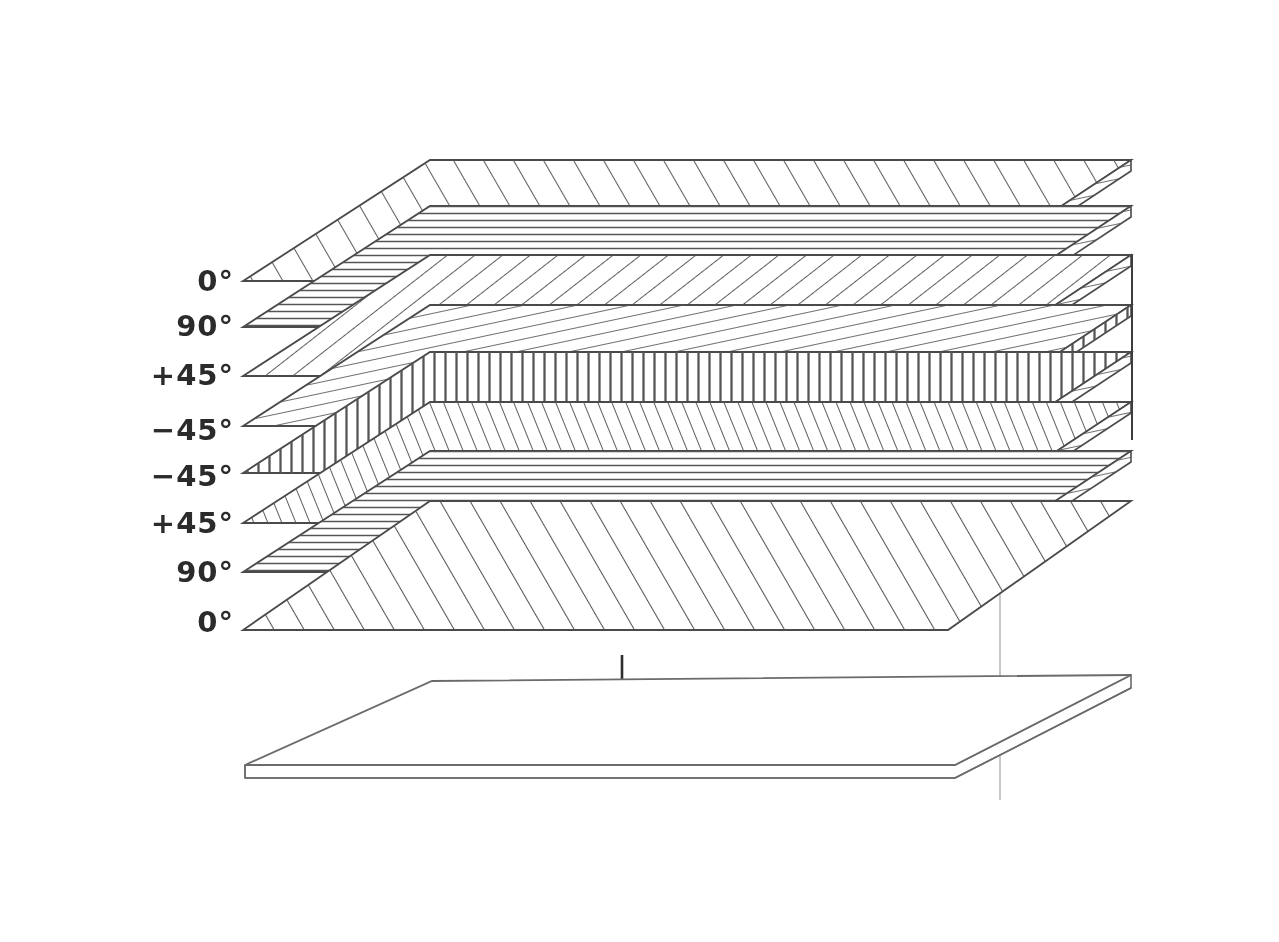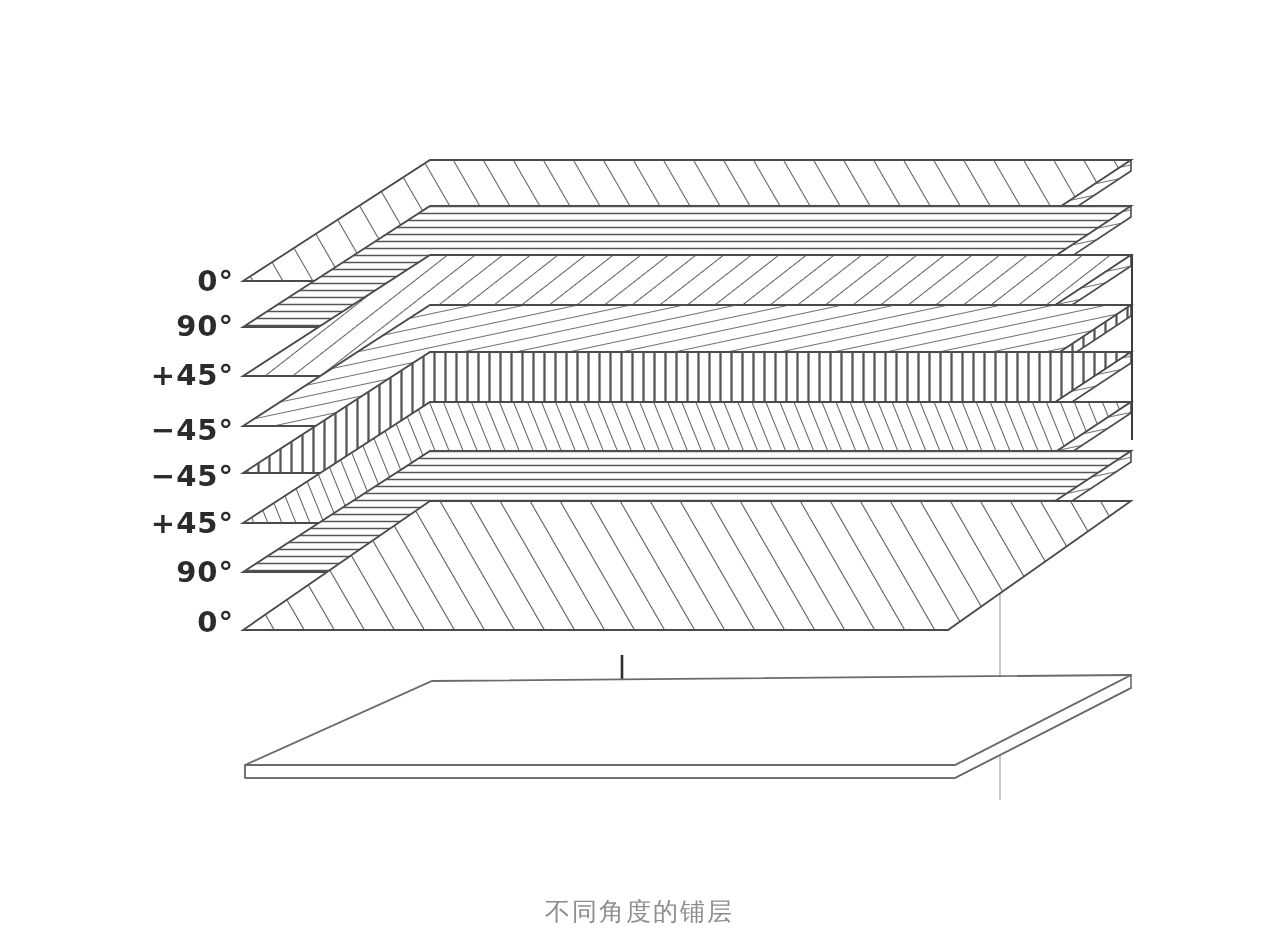--- a/index.html
+++ b/index.html
@@ -165,15 +165,14 @@
 
   <div class="ply-label" style="right:1045px; top:281px;">0°</div>
   <div class="ply-label" style="right:1045px; top:326px;">90°</div>
   <div class="ply-label" style="right:1045px; top:375px;">+45°</div>
   <div class="ply-label" style="right:1045px; top:430px;">−45°</div>
   <div class="ply-label" style="right:1045px; top:476px;">−45°</div>
   <div class="ply-label" style="right:1045px; top:523px;">+45°</div>
   <div class="ply-label" style="right:1045px; top:572px;">90°</div>
   <div class="ply-label" style="right:1045px; top:622px;">0°</div>
 
-  <div id="caption">不同角度的铺层</div>
 
 </div>
 
 </body></html>

